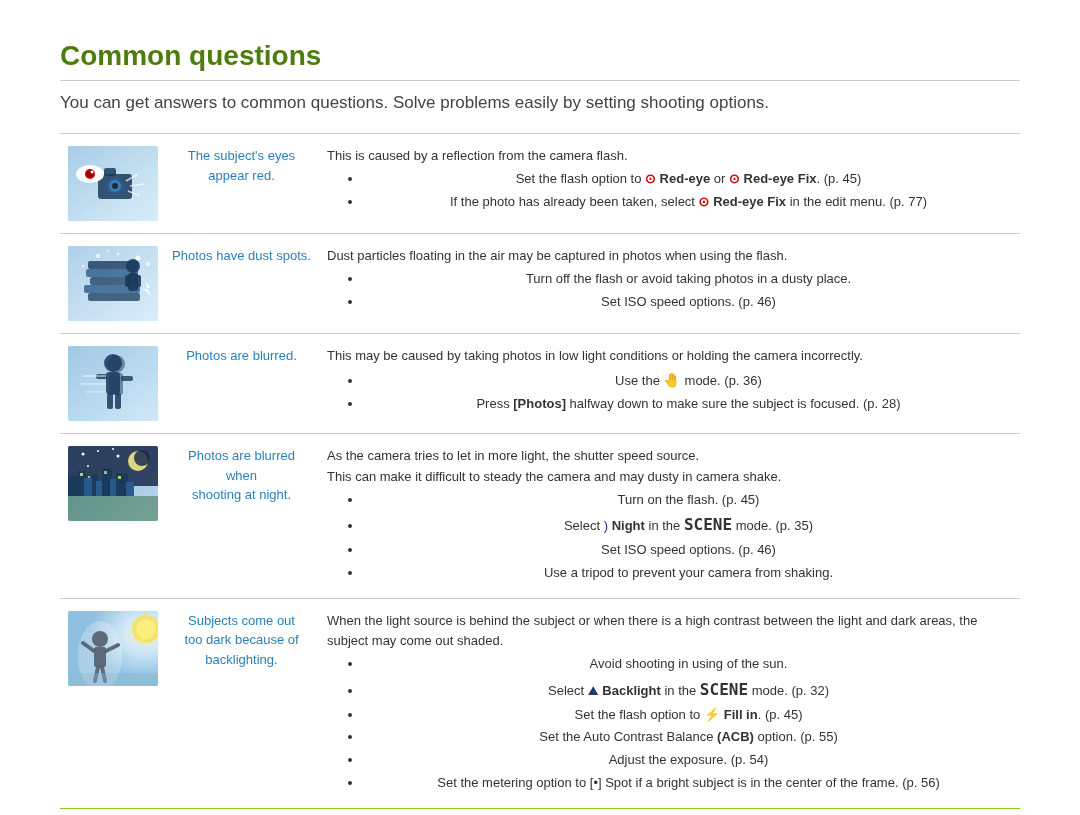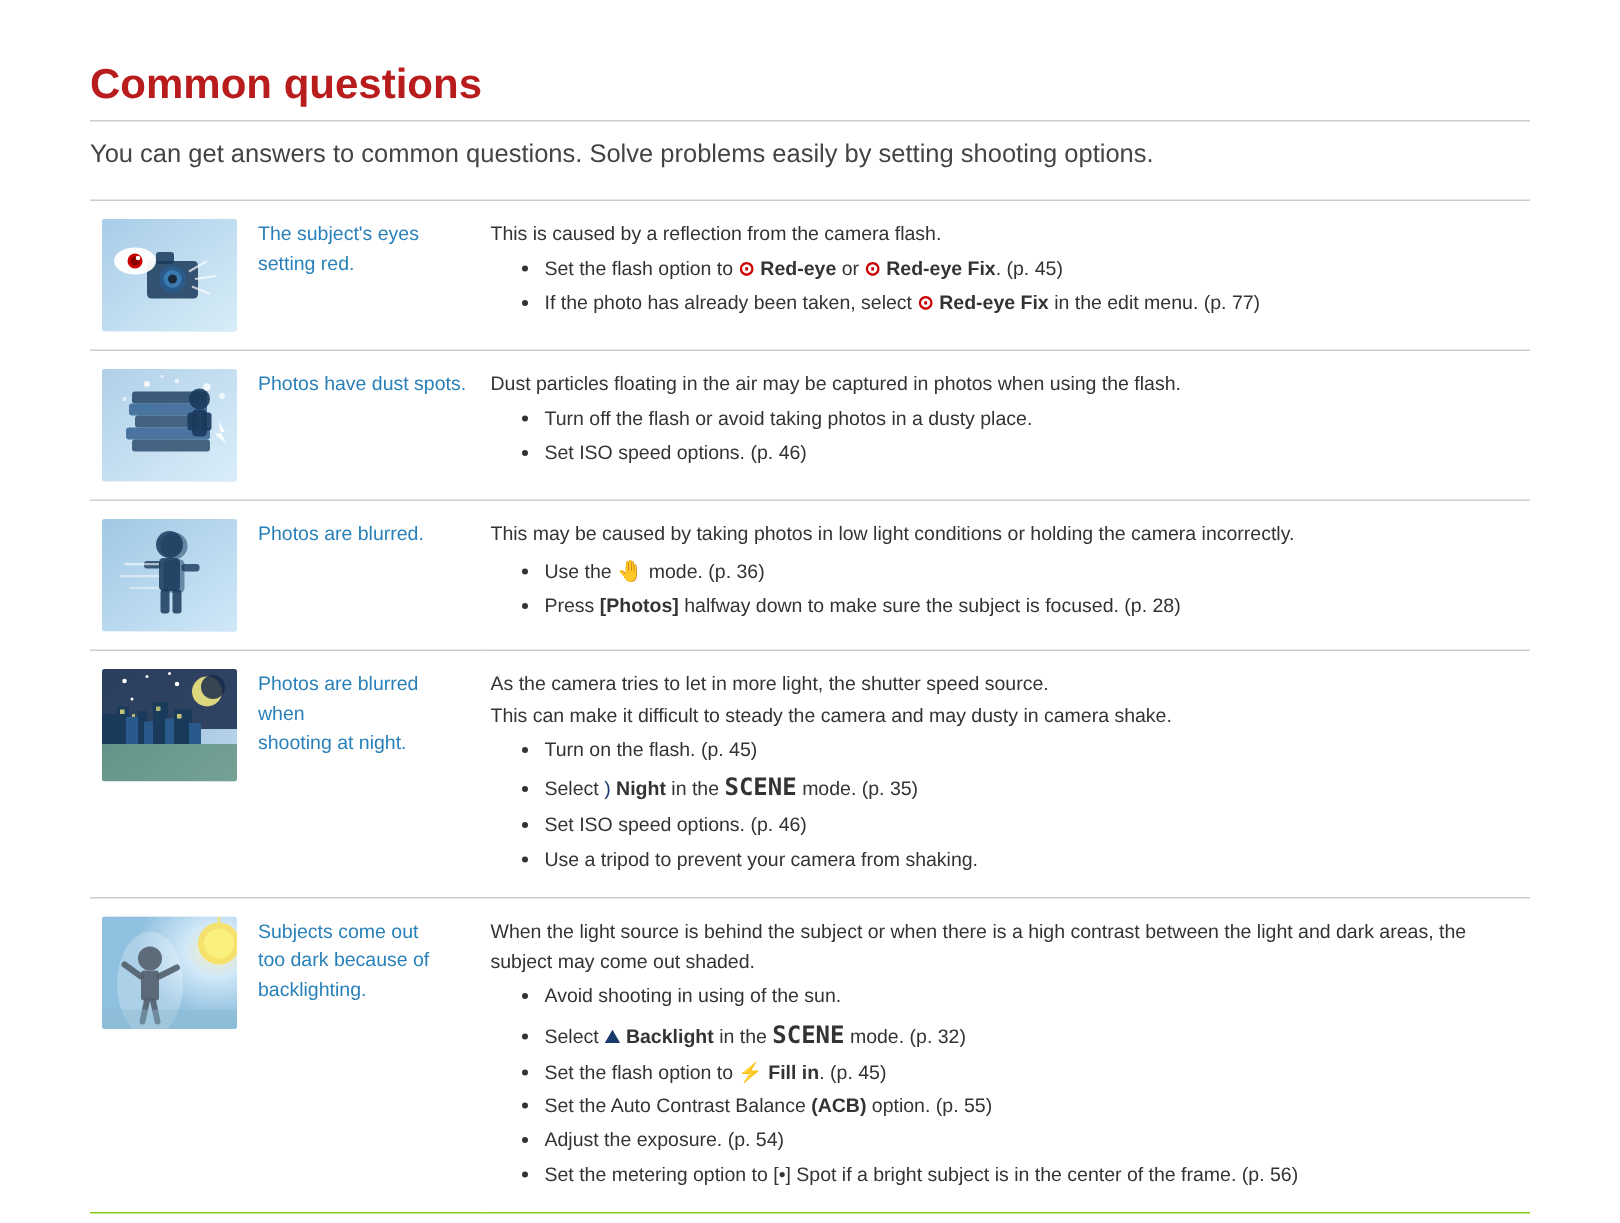--- a/index.html
+++ b/index.html
@@ -7,21 +7,21 @@
       font-family: Arial, sans-serif;
       font-size: 13px;
       color: #333;
       background: #fff;
       padding: 40px 60px;
       width: 1080px;
       min-height: 815px;
     }
     h1 {
       font-size: 28px;
-      color: #b91c1c;
+      color: #4d7c0f;
       font-weight: bold;
       margin-bottom: 8px;
     }
     .title-divider {
       border: none;
       border-top: 1.5px solid #ccc;
       margin-bottom: 12px;
     }
     .subtitle {
       font-size: 17px;
@@ -54,31 +54,33 @@
       overflow: hidden;
       position: relative;
     }
     .cell-label {
       width: 155px;
       padding: 12px 10px 12px 6px;
       vertical-align: top;
       color: #2980b9;
       font-size: 13px;
       line-height: 1.5;
+      text-align: center;
     }
     .cell-content {
       padding: 12px 6px;
       vertical-align: top;
       font-size: 13px;
       color: #333;
       line-height: 1.6;
     }
     .cell-content ul {
       margin-left: 36px;
       margin-top: 2px;
+      text-align: center;
     }
     .cell-content li {
       margin-bottom: 2px;
     }
     .scene-text {
       font-family: monospace;
       font-size: 16px;
       font-weight: bold;
     }
   </style>
@@ -113,21 +115,21 @@
       <circle cx="22" cy="28" r="5" fill="#cc0000"></circle>
       <circle cx="22" cy="28" r="3" fill="#880000"></circle>
       <circle cx="24" cy="26" r="1.5" fill="white"></circle>
 
       <line x1="58" y1="35" x2="70" y2="28" stroke="white" stroke-width="1.5" opacity="0.7"></line>
       <line x1="62" y1="40" x2="76" y2="38" stroke="white" stroke-width="1.5" opacity="0.7"></line>
       <line x1="60" y1="45" x2="72" y2="50" stroke="white" stroke-width="1.5" opacity="0.7"></line>
     </svg>
           </div>
         </td>
-        <td class="cell-label"><span>The subject's eyes</span><br><span>setting red.</span></td>
+        <td class="cell-label"><span>The subject's eyes</span><br><span>appear red.</span></td>
         <td class="cell-content"><span>This is caused by a reflection from the camera flash.</span><ul>
             <li>Set the flash option to <span style="color:#cc0000;font-weight:bold;">⊙</span> <strong>Red-eye</strong> or <span style="color:#cc0000;font-weight:bold;">⊙</span> <strong>Red-eye Fix</strong>. (p. 45)</li>
             <li>If the photo has already been taken, select <span style="color:#cc0000;font-weight:bold;">⊙</span> <strong>Red-eye Fix</strong> in the edit menu. (p. 77)</li>
           </ul></td>
       </tr>
       <tr class="faq-row">
         <td class="cell-image">
           <div class="image-placeholder">
             <svg viewBox="0 0 90 75" xmlns="http://www.w3.org/2000/svg">
       <defs>

